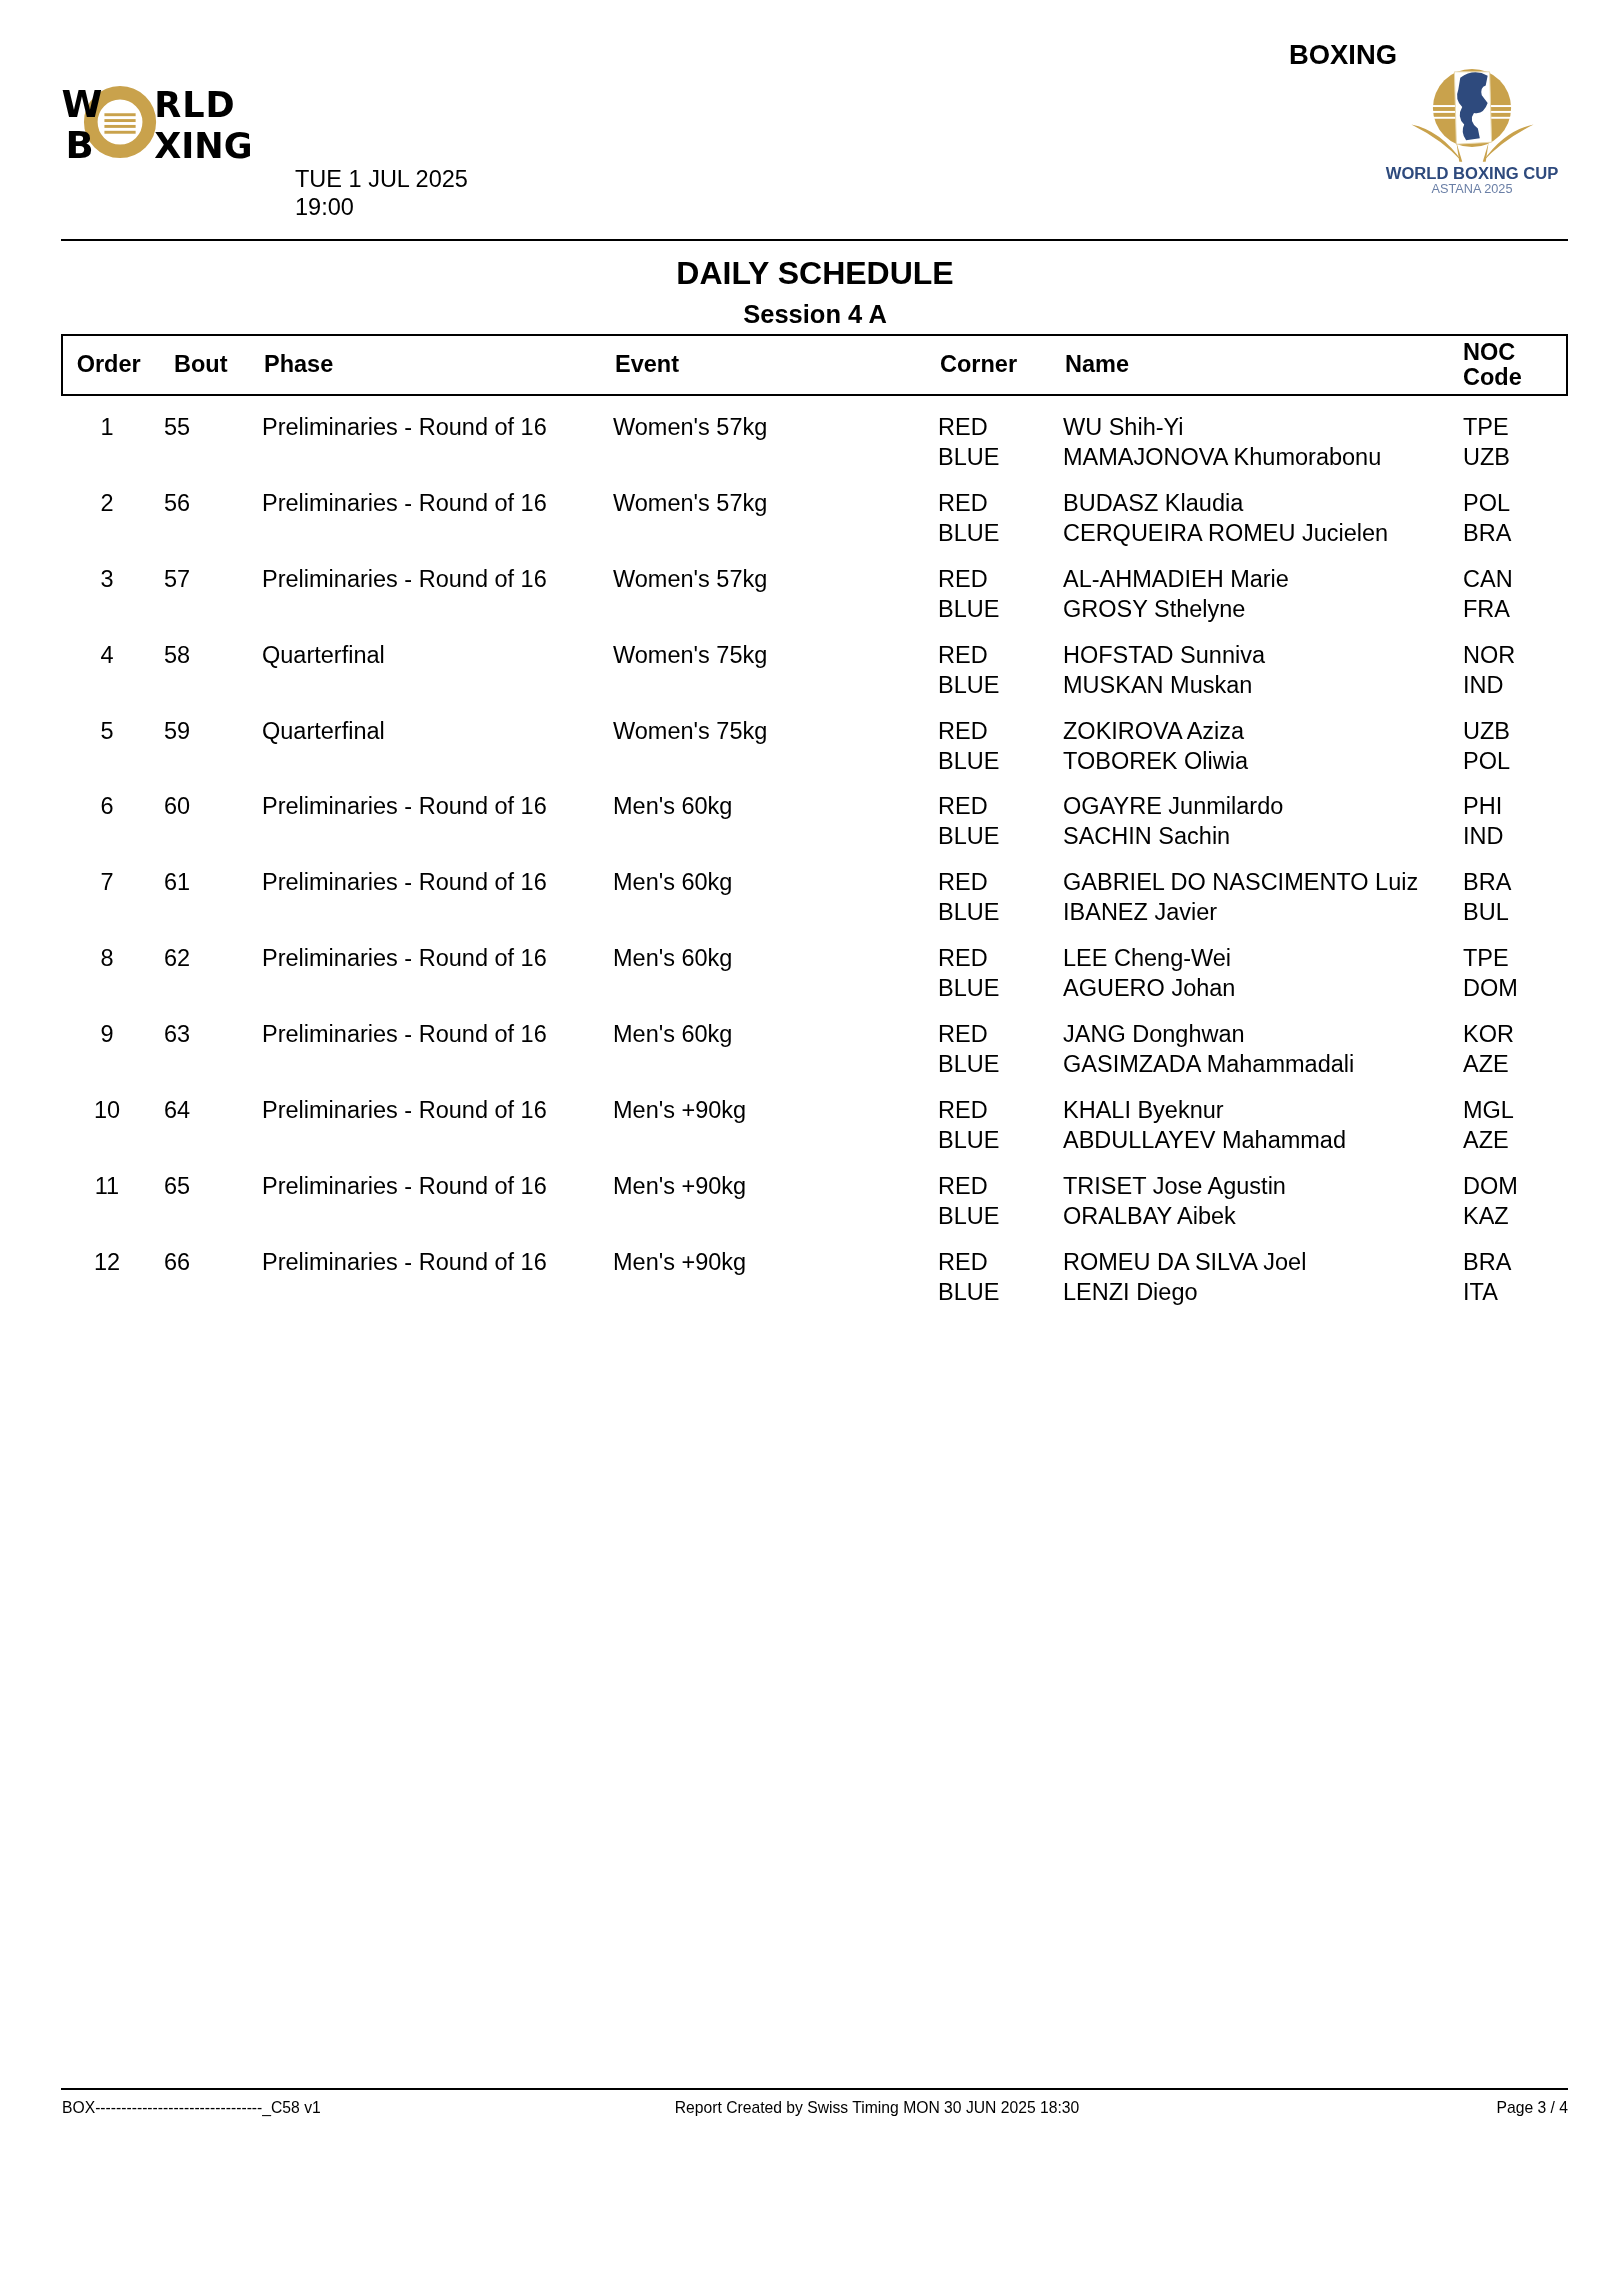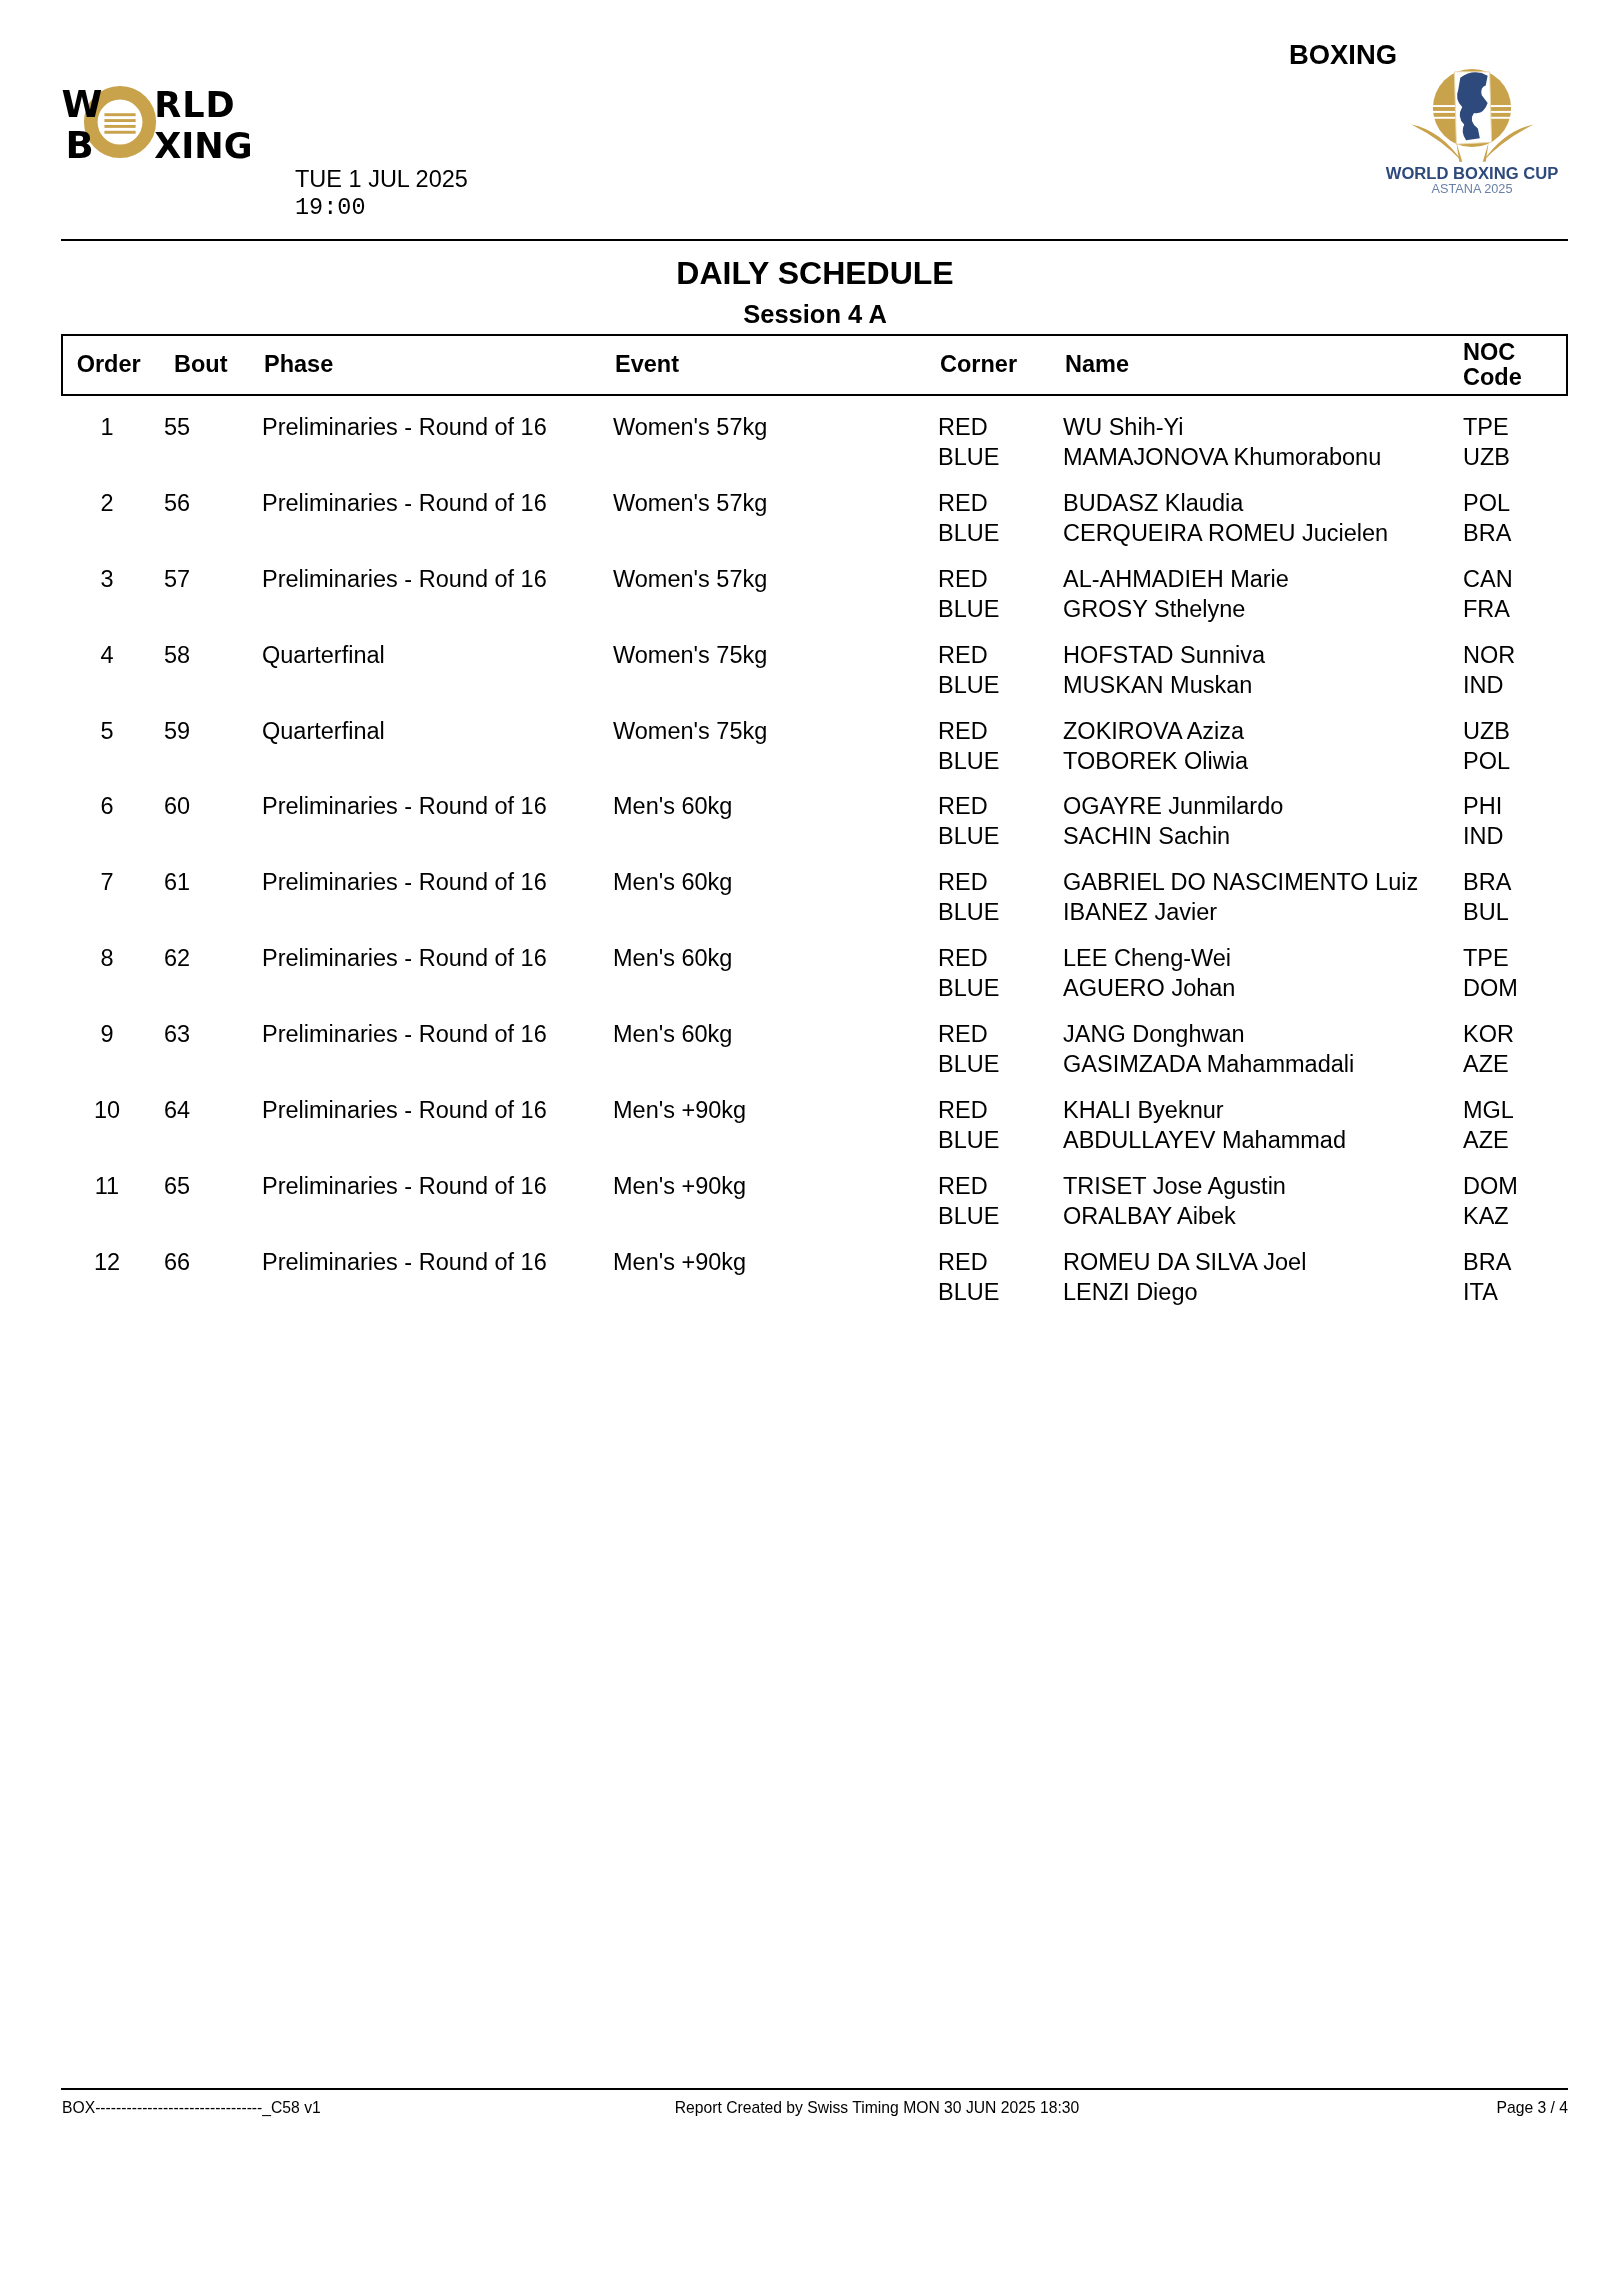--- a/index.html
+++ b/index.html
@@ -8,21 +8,21 @@
       position: relative;
       font-family: "Liberation Sans", sans-serif;
       color: #000;
       overflow: hidden;
     }
     .abs { position: absolute; }
 
     
     .wb-logo { left: 61px; top: 84px; width: 237px; height: 78px; }
     .header-date { left: 295px; top: 165px; font-size: 23.5px; line-height: 29px; }
-    .header-time { left: 295px; top: 193px; font-size: 23.5px; line-height: 29px; font-family: Liberation Mono, monospace; }
+    .header-time { left: 295px; top: 193px; font-size: 23.5px; line-height: 29px; }
     .sport-label { left: 1253px; top: 39px; font-size: 27.4px; font-weight: bold; margin-left: 36px; }
     .cup-logo { left: 1372px; top: 64px; width: 201px; height: 132px; }
 
     .top-rule { left: 61px; top: 239px; width: 1507px; height: 2px; background: #000; }
 
     .doc-title { left: 0; width: 1630px; top: 255px; text-align: center; font-size: 32px; font-weight: bold; }
     .session-title { left: 0; width: 1630px; top: 300px; text-align: center; font-size: 25.5px; font-weight: bold; }
 
     
     .thead-box {

